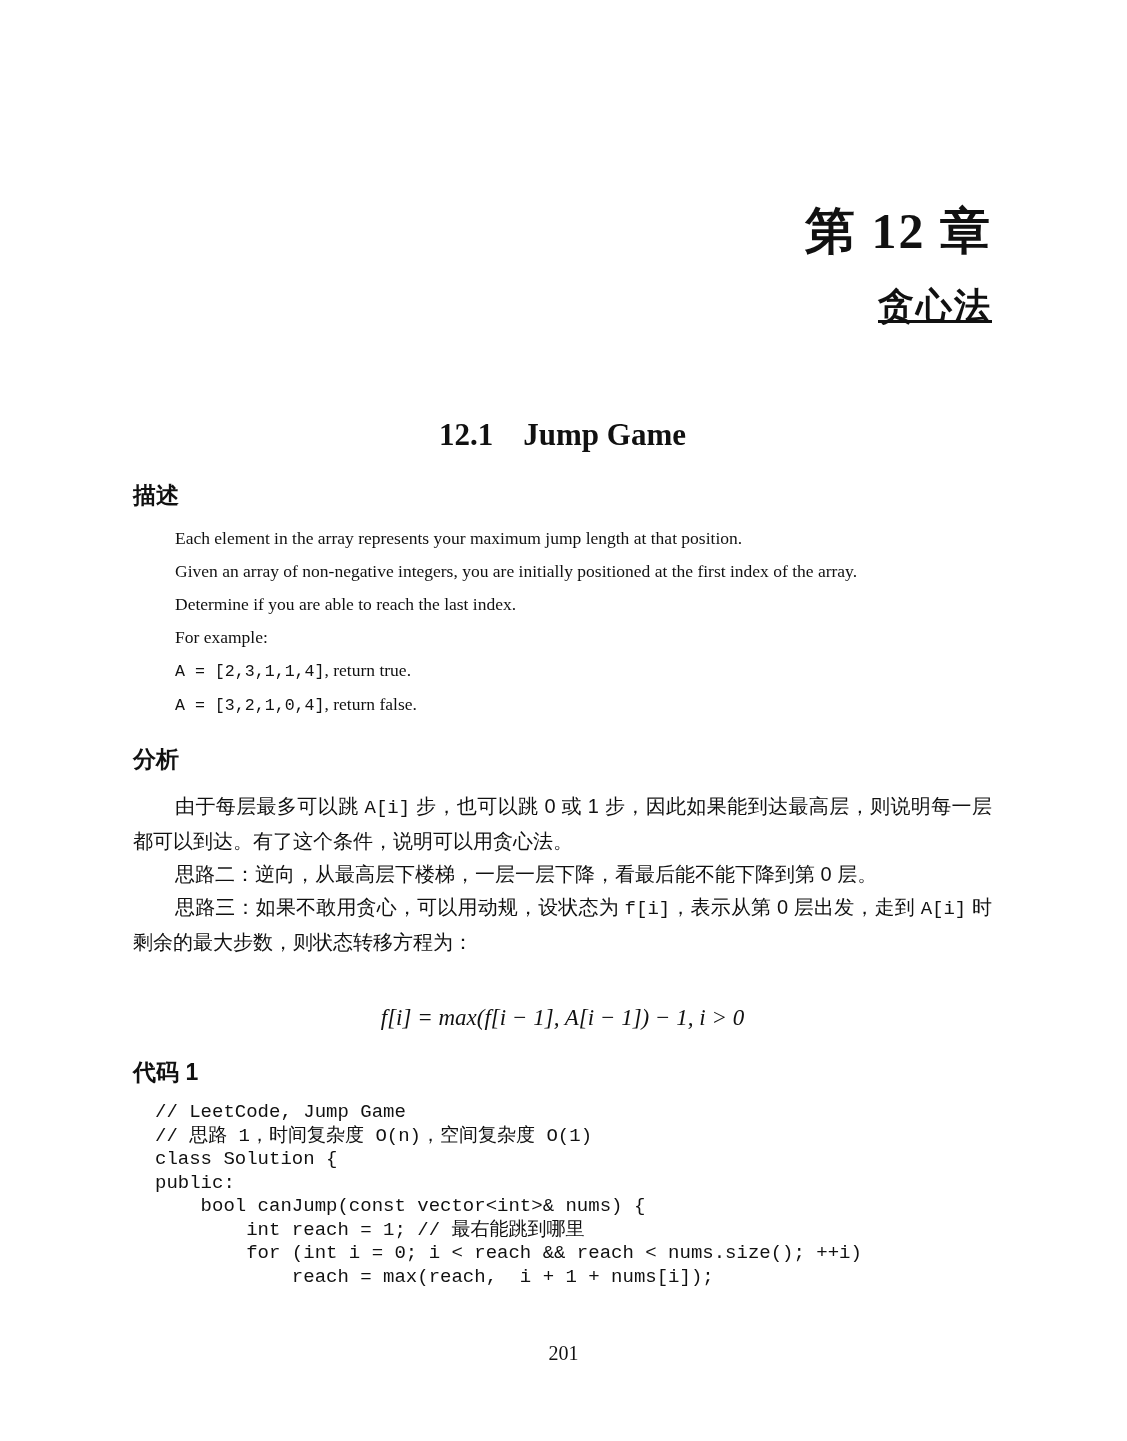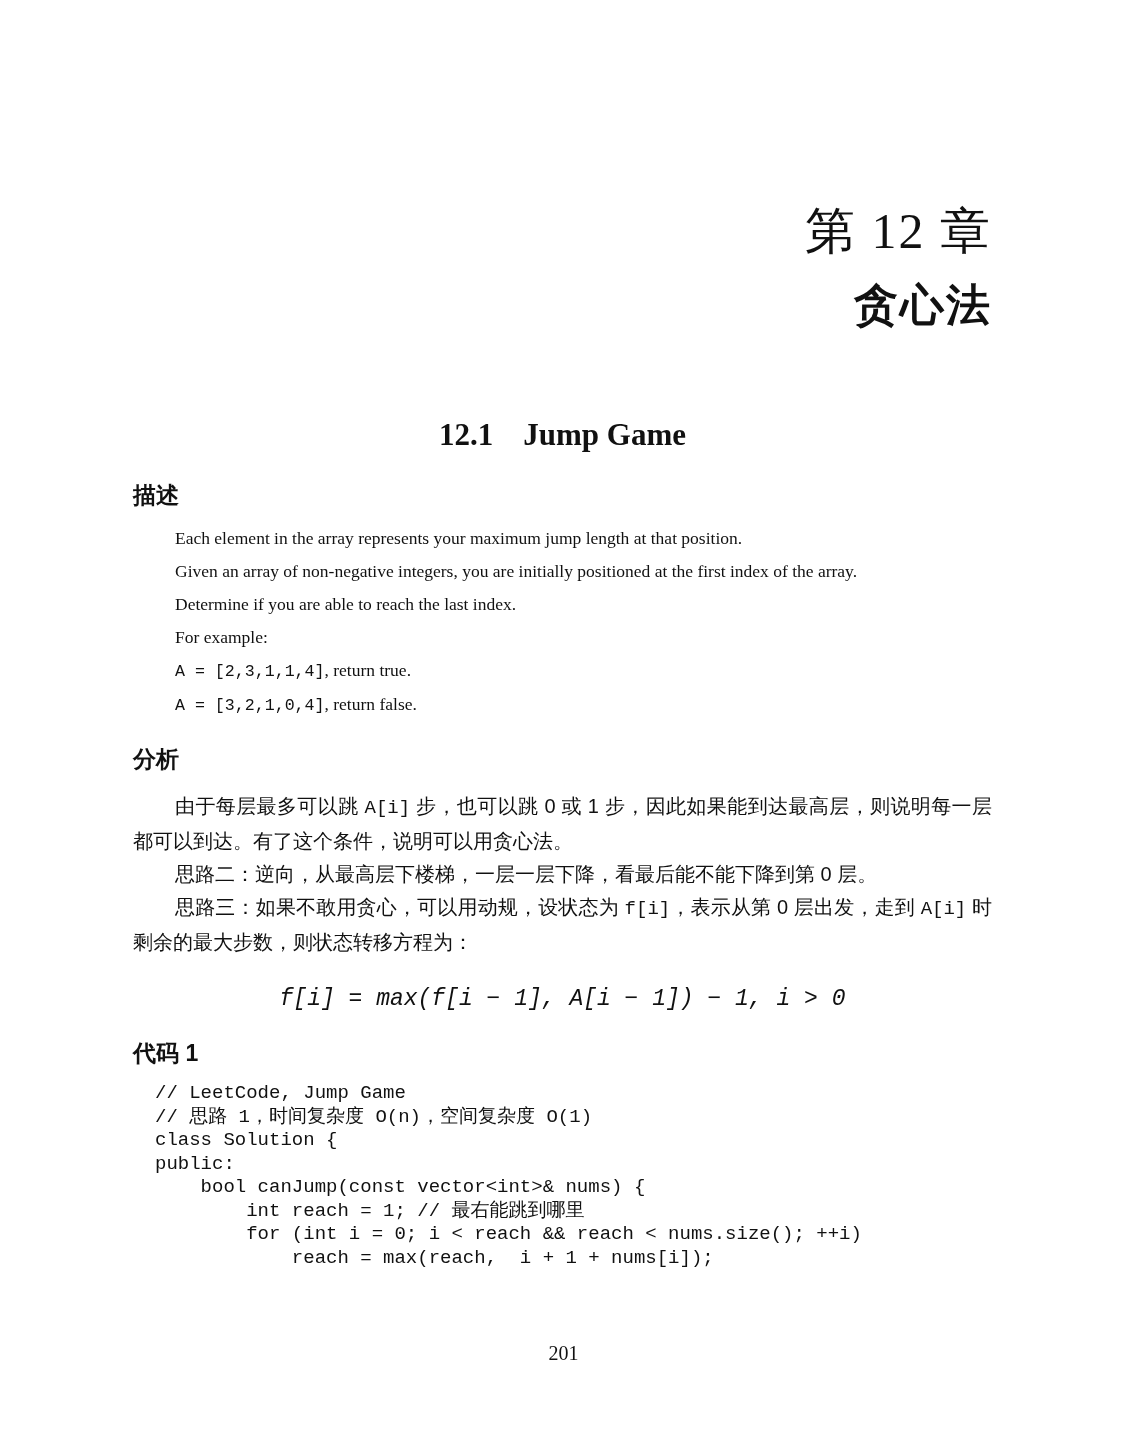--- a/index.html
+++ b/index.html
@@ -12,32 +12,33 @@
     background: #ffffff;
     color: #111111;
     padding: 0 135px 0 133px;
     font-family: "Liberation Serif", serif;
     overflow: hidden;
   }
   
   .chapter-head { text-align: right; padding-top: 200px; }
   .chapter-num {
     font-family: "Liberation Serif", serif;
-    font-weight: normal;
+    font-weight: bold;
     font-size: 50px;
     line-height: 62px;
     letter-spacing: 2px;
   }
   .chapter-title {
     font-family: "Liberation Serif", serif;
     font-weight: bold;
-    font-size: 44px;
+    font-size: 36px;
     line-height: 56px;
     margin-top: 16px;
     letter-spacing: 2px;
+    text-decoration: underline;
   }
   
   .section-title {
     margin-top: 82px;
     font-size: 31px;
     font-weight: bold;
     font-family: "Liberation Serif", serif;
     line-height: 38px;
     text-align: center;
   }
@@ -70,23 +71,23 @@
   .cnp {
     font-family: "Liberation Sans", sans-serif;
     font-size: 20px;
     line-height: 33px;
     text-indent: 42px;
     text-align: justify;
   }
   .cnp .mono { font-size: 19px; }
   
   .formula {
-    margin-top: 25px;
+    margin-top: 44px;
     text-align: center;
-    font-family: Liberation Mono, monospace;
+    font-family: Liberation Serif, serif;
     font-style: italic;
     font-size: 23px;
     line-height: 30px;
   }
   
   pre.codeblock {
     margin: 14px 0 0 22px;
     font-family: "Liberation Mono", "DejaVu Sans Mono", monospace;
     font-size: 19px;
     line-height: 23.5px;

